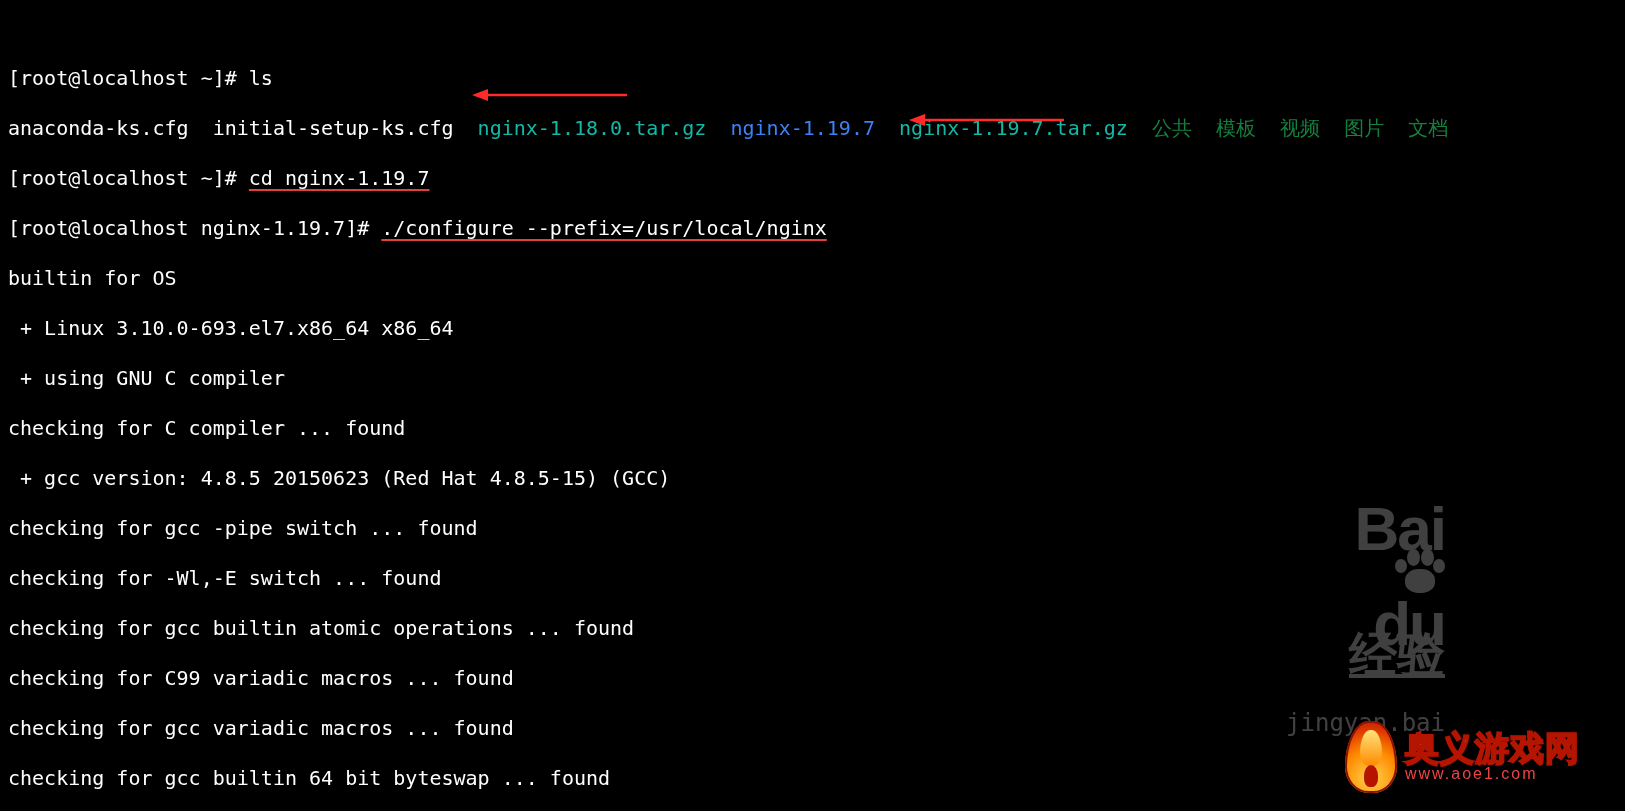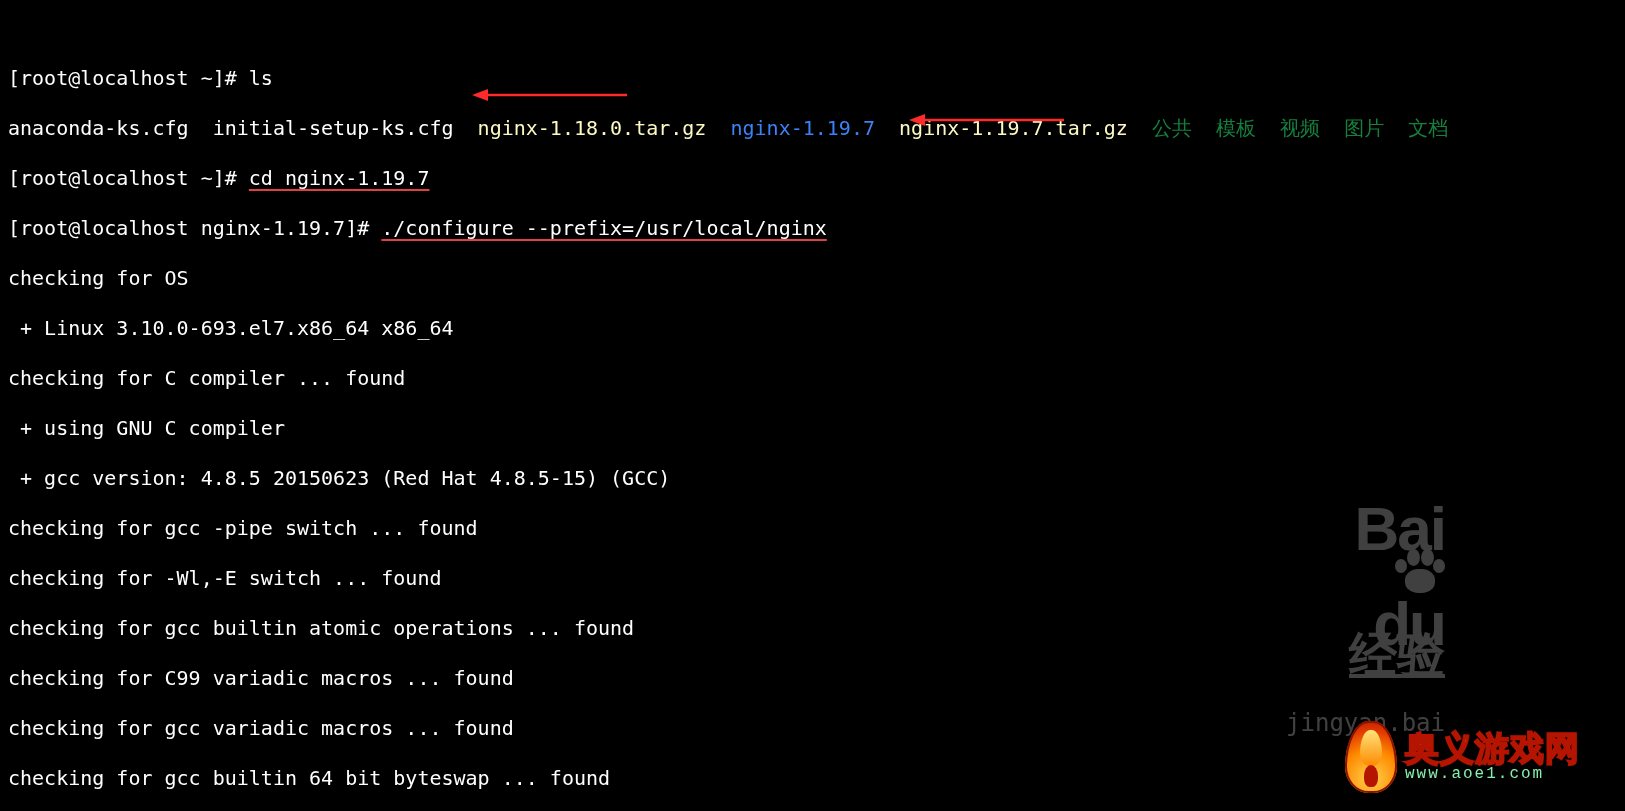--- a/index.html
+++ b/index.html
@@ -19,21 +19,21 @@
     white-space: pre;
     position: relative;
     width: 100%;
     height: 100%;
     box-sizing: border-box;
   }
   .line {
     display: block;
     white-space: pre;
   }
-  .red { color: #fef9c3; }
+  .red { color: #14b8a6; }
   .cyan { color: #3b82f6; }
   .blue { color: #15803d; }
   .white { color: #ffffff; }
   .underlined { text-decoration: underline; text-decoration-color: #e04040; text-decoration-thickness: 2px; text-underline-offset: 4px;}
   .arrow {
     position: absolute;
     pointer-events: none;
   }
   .arrow svg { overflow: visible; }
   .watermark-baidu {
@@ -78,35 +78,35 @@
     width:22px; height:36px; background:linear-gradient(#ffe27a,#ff8a00);
     border-radius:50% 50% 50% 50% / 70% 70% 40% 40%;
   }
   .aoe-flame::after{
     content:""; position:absolute; left:50%; bottom:6px; transform:translateX(-50%);
     width:14px; height:22px; background:#b51500; border-radius:50% 50% 40% 40%;
   }
   .aoe-text { display:flex; flex-direction:column; line-height:1.05; }
   .aoe-cn { font-family: "Microsoft YaHei","SimHei",sans-serif; font-size:34px; font-weight:700;
             color:#fff; -webkit-text-stroke: 2px #b51500; text-shadow: 0 0 2px #b51500; letter-spacing:1px;}
-  .aoe-url { font-family: Liberation Mono, monospace; font-size:16px; color:#86efac; letter-spacing:2px; }
+  .aoe-url { font-family: Liberation Sans, sans-serif; font-size:16px; color:#ef4444; letter-spacing:2px; }
 </style>
 </head>
 <body>
 
 <div class="terminal">
 
 <span class="line"><span class="white">[root@localhost ~]# </span><span class="white">ls</span></span>
 <span class="line"><span class="white">anaconda-ks.cfg  initial-setup-ks.cfg  </span><span class="red">nginx-1.18.0.tar.gz</span><span>  </span><span class="cyan">nginx-1.19.7</span><span>  </span><span class="red">nginx-1.19.7.tar.gz</span><span>  </span><span class="blue">公共  模板  视频  图片  文档</span></span>
 <span class="line"><span class="white">[root@localhost ~]# </span><span class="white underlined">cd nginx-1.19.7</span></span>
 <span class="line"><span class="white">[root@localhost nginx-1.19.7]# </span><span class="white underlined">./configure --prefix=/usr/local/nginx</span></span>
-<span class="line white">checking for OS</span>
+<span class="line white">builtin for OS</span>
 <span class="line white"> + Linux 3.10.0-693.el7.x86_64 x86_64</span>
+<span class="line white"> + using GNU C compiler</span>
 <span class="line white">checking for C compiler ... found</span>
-<span class="line white"> + using GNU C compiler</span>
 <span class="line white"> + gcc version: 4.8.5 20150623 (Red Hat 4.8.5-15) (GCC)</span>
 <span class="line white">checking for gcc -pipe switch ... found</span>
 <span class="line white">checking for -Wl,-E switch ... found</span>
 <span class="line white">checking for gcc builtin atomic operations ... found</span>
 <span class="line white">checking for C99 variadic macros ... found</span>
 <span class="line white">checking for gcc variadic macros ... found</span>
 <span class="line white">checking for gcc builtin 64 bit byteswap ... found</span>
 <span class="line white">checking for unistd.h ... found</span>
 
 

